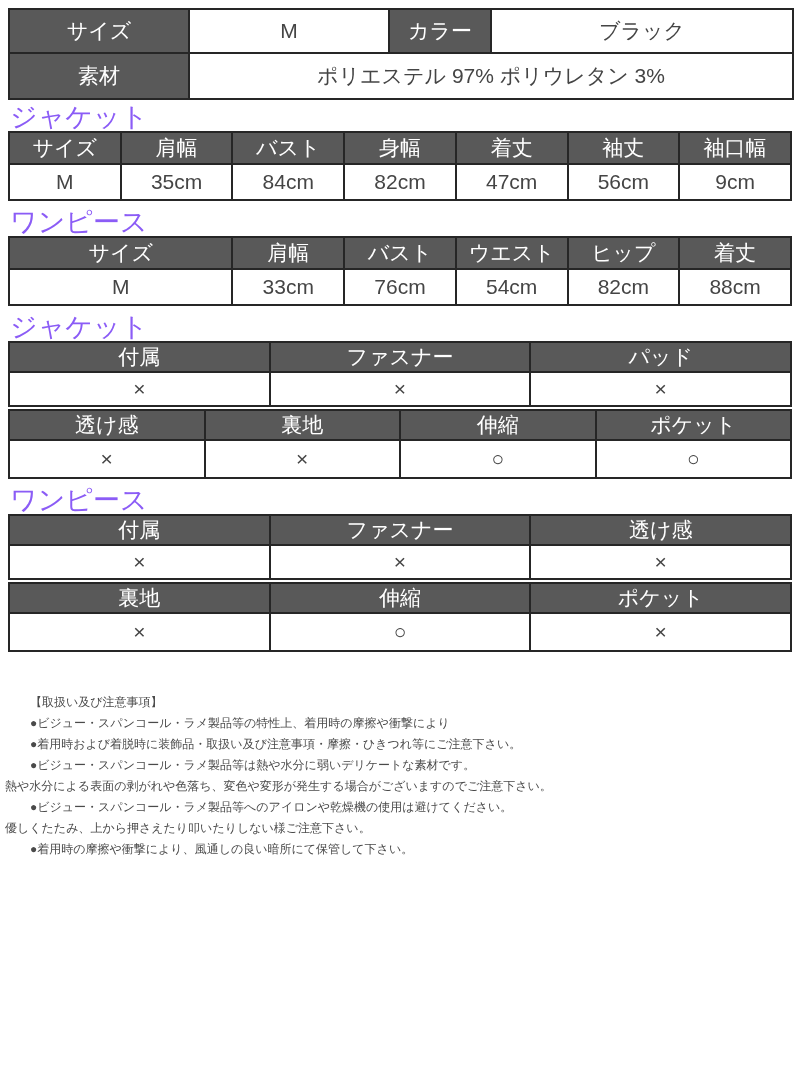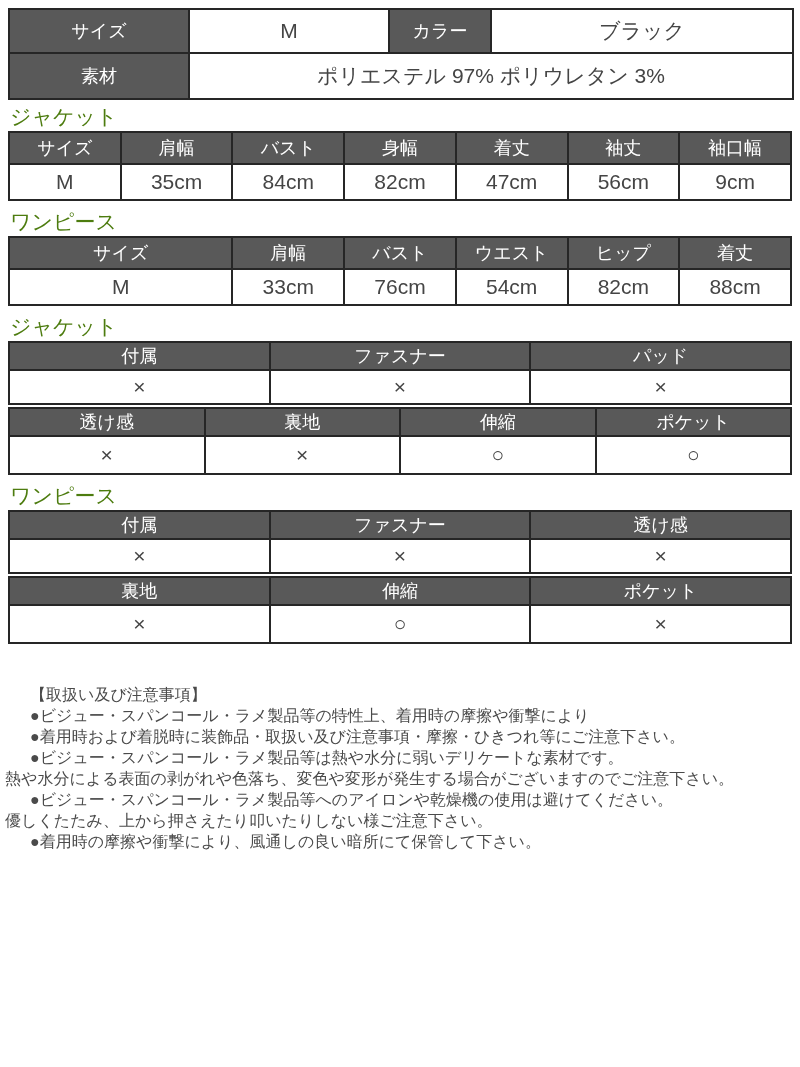--- a/index.html
+++ b/index.html
@@ -27,52 +27,52 @@
     text-align: center;
     vertical-align: middle;
     padding: 0;
     overflow: hidden;
     white-space: nowrap;
   }
   table.tbl th {
     background: #595959;
     color: #ffffff;
     font-weight: normal;
-    font-size: 18px;
+    font-size: 21px;
   }
   table.tbl td {
     color: #454545;
     font-size: 21px;
     background: #ffffff;
   }
   
   .spec tr.r1 { height: 44px; }
   .spec tr.r2 { height: 46px; }
   
   .section-label {
-    font-size: 21px;
+    font-size: 27px;
     line-height: 22px;
-    color: #4d7c0f;
+    color: #8b5cf6;
     margin: 10px 0 3px 2px;
   }
   .section-label.first { margin-top: 6px; }
   
   .size-table tr.head { height: 32px; }
   .size-table tr.vals { height: 36px; }
   
   .feat tr.head { height: 28px; }
   .feat tr.vals { height: 34px; }
   .feat.sub-b { margin-top: 2px; }
   .feat.sub-b tr.vals { height: 38px; }
   td.mark { font-size: 22px; color: #3d3d3d; }
   
   .notes {
     margin-top: 40px;
     color: #4a4a4a;
-    font-size: 16px;
+    font-size: 12px;
     line-height: 21px;
   }
   .notes .line { white-space: nowrap; }
   .notes .indent { padding-left: 22px; }
   .notes .flush { padding-left: 0; margin-left: -3px; }
 </style>
 </head>
 <body>
 
 <div class="page">

